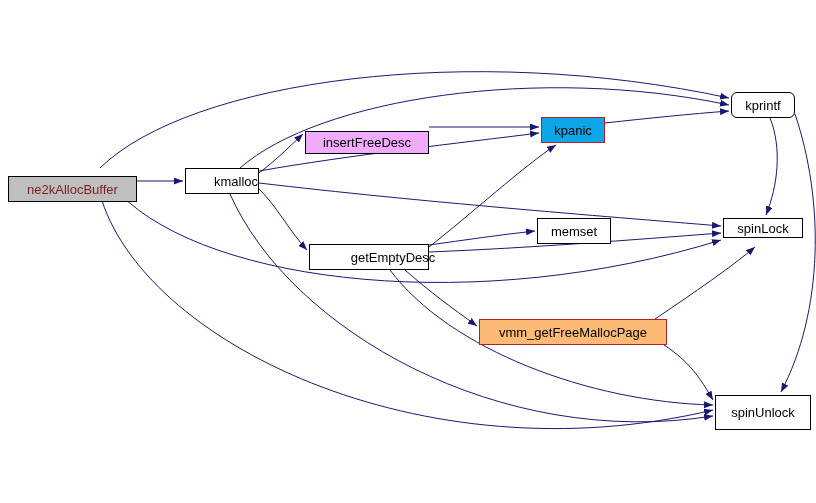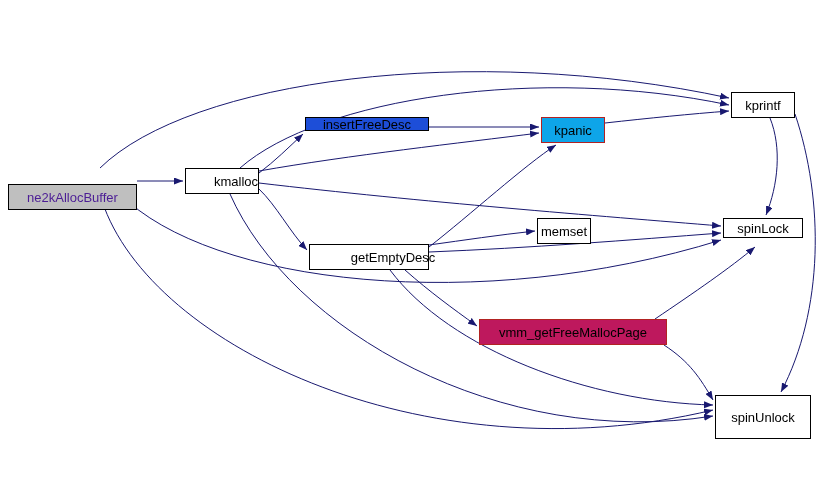--- a/index.html
+++ b/index.html
@@ -50,24 +50,24 @@
         <path d="M 390 270 C 450 350, 590 402, 713 405" fill="none" stroke="#191970" stroke-width="1" marker-end="url(#arrowhead)"></path>
         <path d="M 405 270 C 430 292, 452 308, 477 326" fill="none" stroke="#191970" stroke-width="1" marker-end="url(#arrowhead)"></path>
         <path d="M 605 123 C 650 118, 690 114, 729 111" fill="none" stroke="#191970" stroke-width="1" marker-end="url(#arrowhead)"></path>
         <path d="M 770 118 C 782 148, 778 185, 766 215" fill="none" stroke="#191970" stroke-width="1" marker-end="url(#arrowhead)"></path>
         <path d="M 795 114 C 824 200, 824 310, 781 392" fill="none" stroke="#191970" stroke-width="1" marker-end="url(#arrowhead)"></path>
         <path d="M 655 319 C 695 292, 730 268, 755 247" fill="none" stroke="#191970" stroke-width="1" marker-end="url(#arrowhead)"></path>
         <path d="M 664 345 C 690 362, 700 378, 713 400" fill="none" stroke="#191970" stroke-width="1" marker-end="url(#arrowhead)"></path>
       </g>
   </svg>
   <div>
-      <div class="node" style="left: 8px; top: 184px; width: 129px; height: 26px; background: rgb(191, 191, 191); border-color: rgb(0, 0, 0); color: #4c1d95;">ne2kAllocBuffer</div>
+      <div class="node" style="left: 8px; top: 176px; width: 129px; height: 26px; background: rgb(191, 191, 191); border-color: rgb(0, 0, 0); color: #7f1d1d;">ne2kAllocBuffer</div>
       <div class="node" style="left: 185px; top: 168px; width: 74px; height: 26px; background: rgb(255, 255, 255); border-color: rgb(0, 0, 0); color: rgb(0, 0, 0); padding-left: 28px;">kmalloc</div>
-      <div class="node" style="left: 305px; top: 117px; width: 124px; height: 14px; background: #1d4ed8; border-color: rgb(0, 0, 0); color: rgb(0, 0, 0);">insertFreeDesc</div>
+      <div class="node" style="left: 305px; top: 131px; width: 124px; height: 23px; background: #f0abfc; border-color: rgb(0, 0, 0); color: rgb(0, 0, 0);">insertFreeDesc</div>
       <div class="node" style="left: 541px; top: 117px; width: 64px; height: 26px; background: #0ea5e9; border-color: rgb(178, 34, 34); color: rgb(0, 0, 0);">kpanic</div>
-      <div class="node" style="left: 731px; top: 92px; width: 64px; height: 26px; background: rgb(255, 255, 255); border-color: rgb(0, 0, 0); color: rgb(0, 0, 0);">kprintf</div>
-      <div class="node" style="left: 537px; top: 218px; width: 54px; height: 26px; background: rgb(255, 255, 255); border-color: rgb(0, 0, 0); color: rgb(0, 0, 0);">memset</div>
+      <div class="node" style="left: 731px; top: 92px; width: 64px; height: 26px; background: rgb(255, 255, 255); border-color: rgb(0, 0, 0); color: rgb(0, 0, 0); border-radius: 6px;">kprintf</div>
+      <div class="node" style="left: 537px; top: 218px; width: 74px; height: 26px; background: rgb(255, 255, 255); border-color: rgb(0, 0, 0); color: rgb(0, 0, 0);">memset</div>
       <div class="node" style="left: 309px; top: 244px; width: 120px; height: 26px; background: rgb(255, 255, 255); border-color: rgb(0, 0, 0); color: rgb(0, 0, 0); padding-left: 48px;">getEmptyDesc</div>
       <div class="node" style="left: 723px; top: 218px; width: 80px; height: 20px; background: rgb(255, 255, 255); border-color: rgb(0, 0, 0); color: rgb(0, 0, 0);">spinLock</div>
-      <div class="node" style="left: 479px; top: 319px; width: 188px; height: 26px; background: #be185d; border-color: rgb(178, 34, 34); color: rgb(0, 0, 0);">vmm_getFreeMallocPage</div>
-      <div class="node" style="left: 715px; top: 395px; width: 96px; height: 44px; background: rgb(255, 255, 255); border-color: rgb(0, 0, 0); color: rgb(0, 0, 0);">spinUnlock</div>
+      <div class="node" style="left: 479px; top: 319px; width: 188px; height: 26px; background: #fdba74; border-color: rgb(178, 34, 34); color: rgb(0, 0, 0);">vmm_getFreeMallocPage</div>
+      <div class="node" style="left: 715px; top: 395px; width: 96px; height: 35px; background: rgb(255, 255, 255); border-color: rgb(0, 0, 0); color: rgb(0, 0, 0);">spinUnlock</div>
     </div>
 </div>
 
 </body></html>

